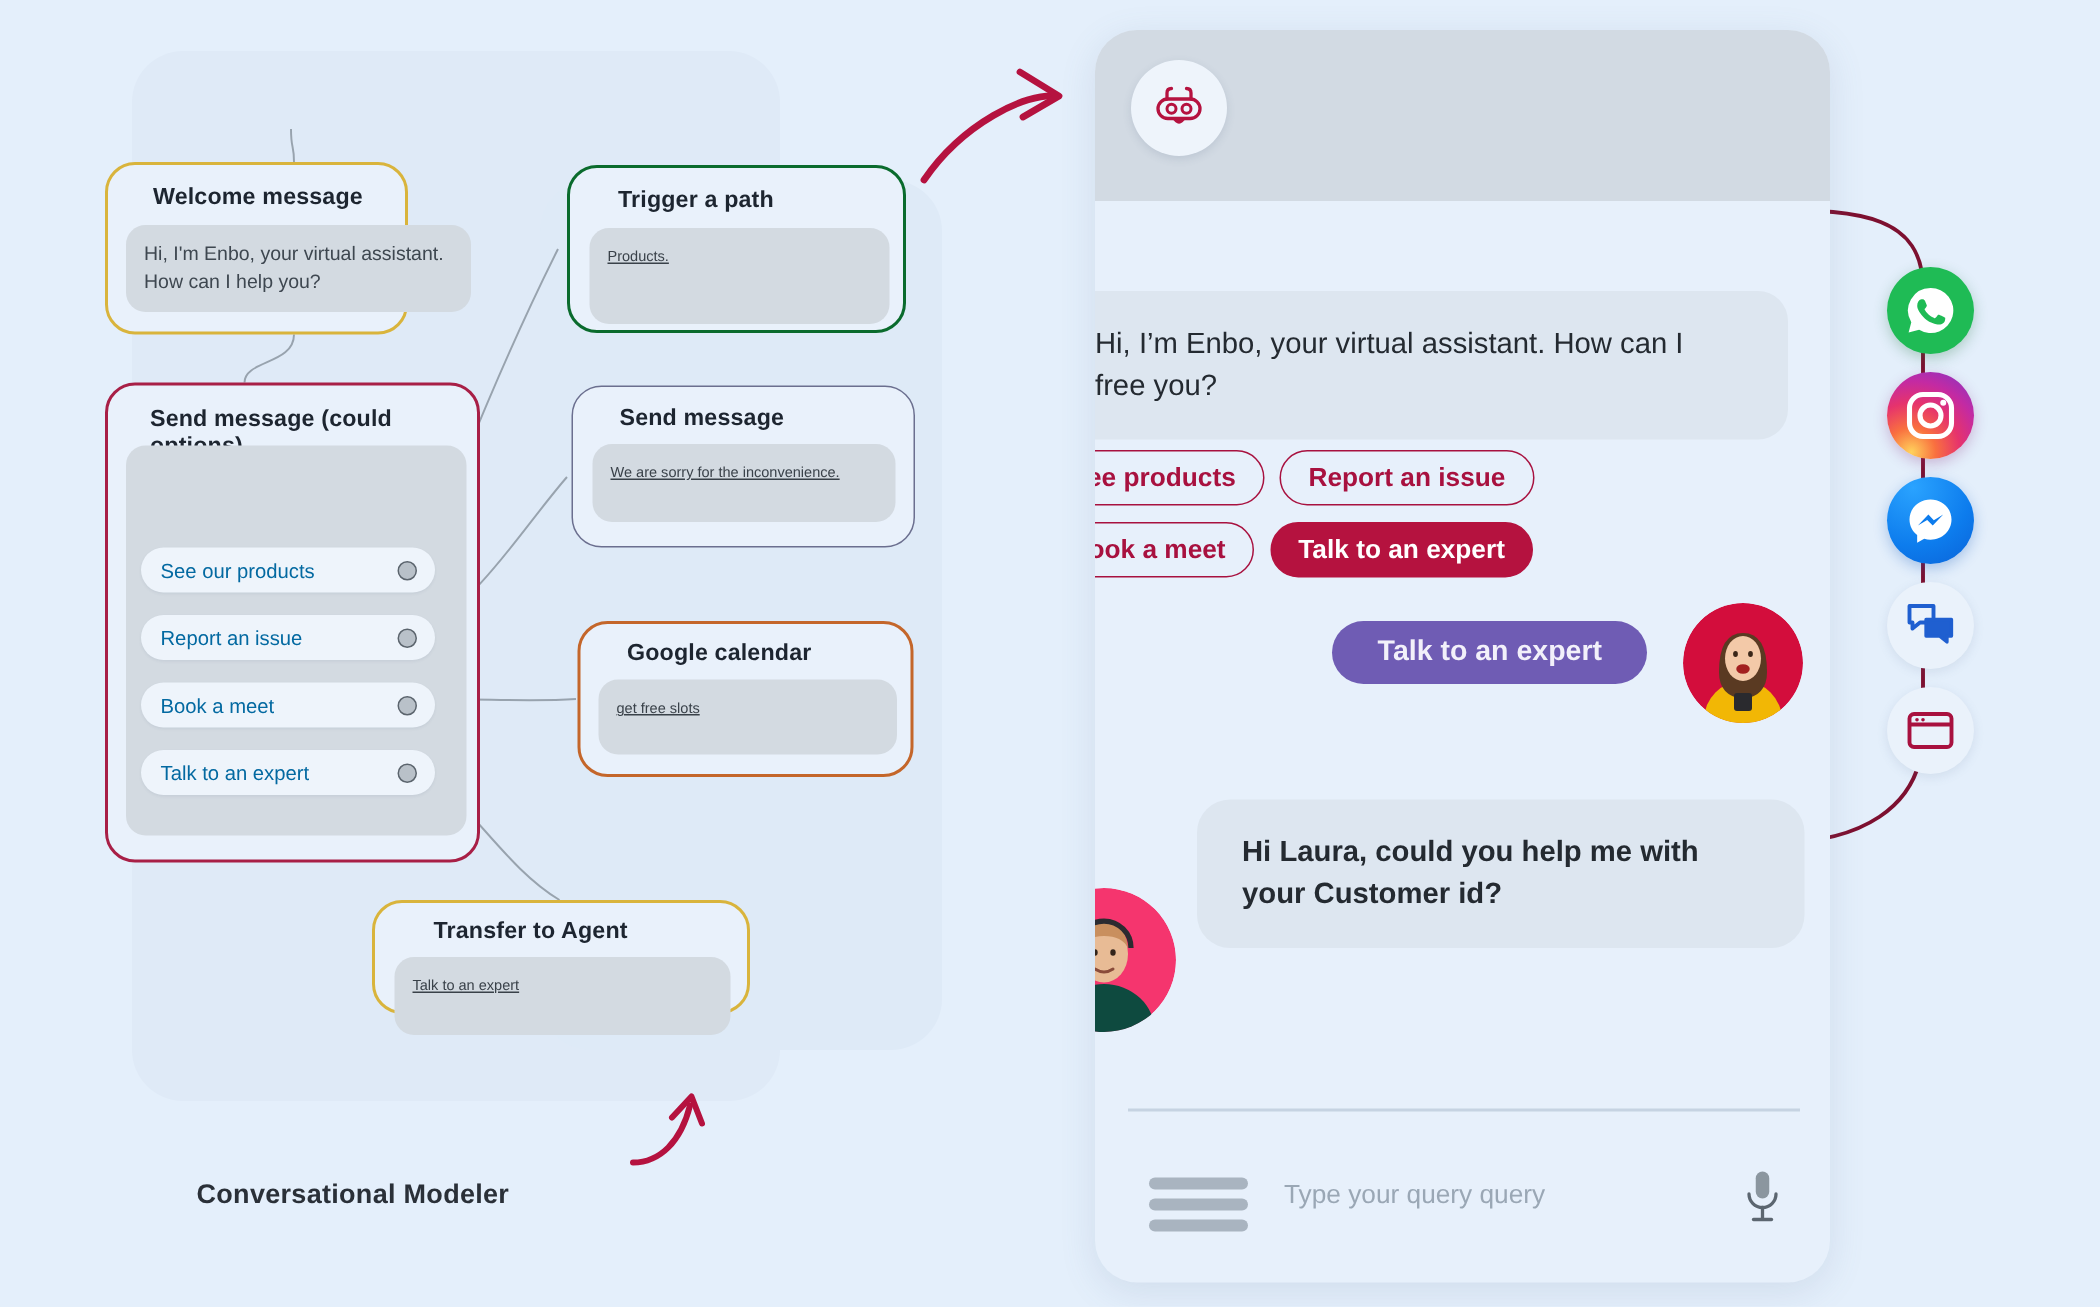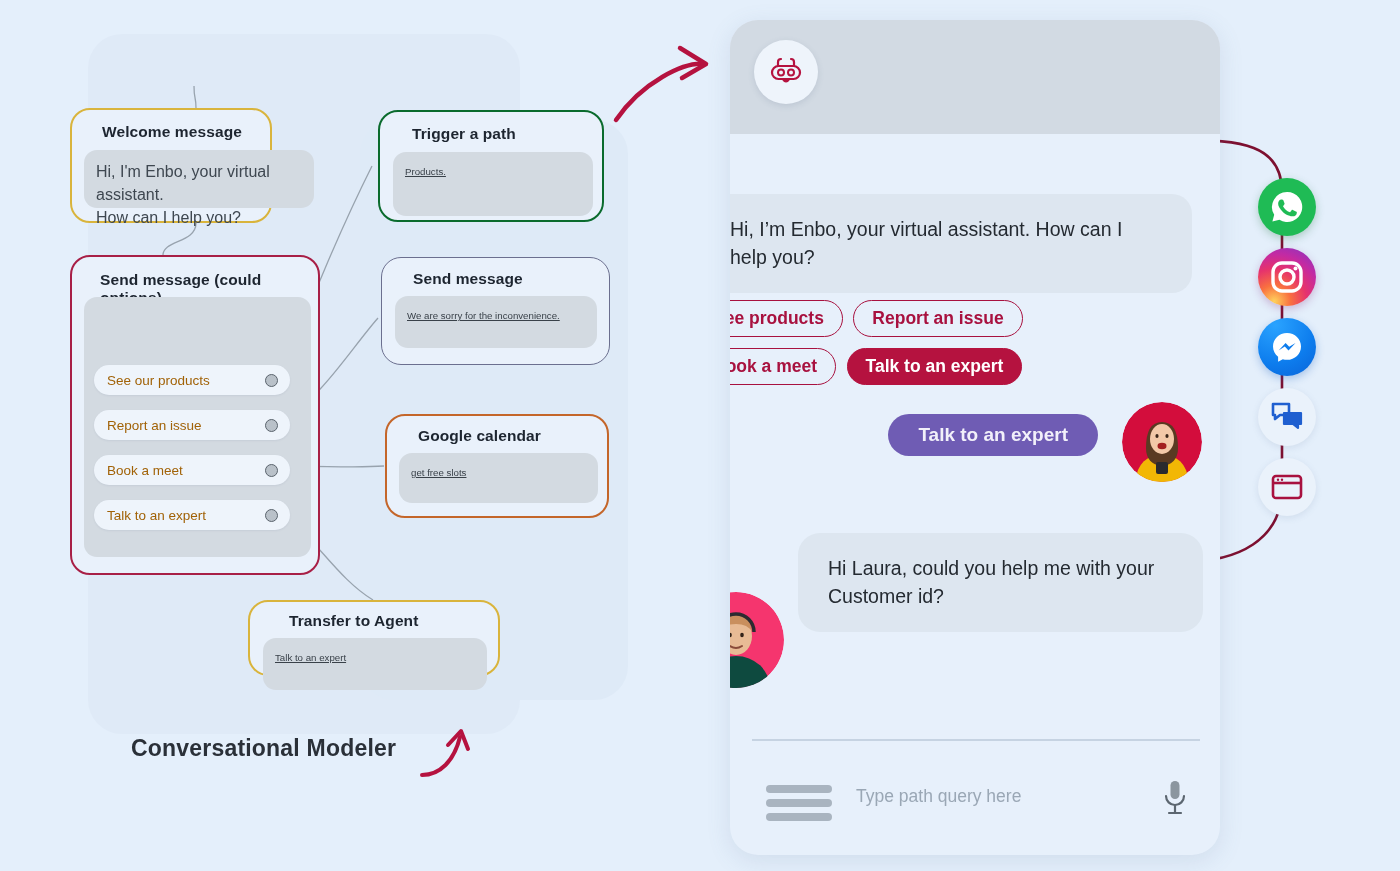--- a/index.html
+++ b/index.html
@@ -13,42 +13,42 @@
 
   
   .bg-panel{position:absolute;background:#dfeaf7;border-radius:34px;}
   .bg-panel.left{left:88px;top:34px;width:432px;height:700px;}
   .bg-panel.mid{left:360px;top:120px;width:268px;height:580px;background:#deeaf7;}
 
   
   .node{position:absolute;border-radius:20px;box-sizing:border-box;background:#e9f1fb;}
   .node .node-title{font-size:15.5px;color:#1d2530;font-weight:600;letter-spacing:.1px;}
   .node .node-body{background:#d3dae1;border-radius:13px;box-sizing:border-box;}
-  .node .node-text{font-size:16px;color:#3e4750;line-height:1.45;}
+  .node .node-text{font-size:13px;color:#3e4750;line-height:1.45;}
   .node .node-link{font-size:9.7px;color:#394149;text-decoration:underline;}
 
   
   .start-pill{position:absolute;left:117px;top:30px;width:150px;height:55px;
     background:linear-gradient(180deg,#d8dce0 0%,#cdd2d7 100%);
     border-radius:24px;display:flex;align-items:center;justify-content:center;
     box-shadow:0 2px 5px rgba(90,110,140,.18);}
   .start-pill span{font-size:25px;color:#2b3138;letter-spacing:.3px;}
 
   
   #node-welcome{left:70px;top:108px;width:202px;height:115px;border:2px solid #d9b43c;}
   #node-welcome .node-title{position:absolute;left:30px;top:13px;}
   #node-welcome .node-body{position:absolute;left:12px;top:40px;width:230px;height:58px;padding:10px 12px;}
 
   
   #node-options{left:70px;top:255px;width:250px;height:320px;border:2px solid #a81f46;}
   #node-options .node-title{position:absolute;left:28px;top:14px;}
   #node-options .node-body{position:absolute;left:12px;top:40px;width:227px;height:260px;background:#d3dae1;}
   .opt-row{position:absolute;left:22px;width:196px;height:30px;background:#eef4fb;
      border-radius:15px;display:flex;align-items:center;box-shadow:0 1px 2px rgba(90,110,140,.10);}
-  .opt-row .opt-label{font-size:13.5px;color:#a16207;margin-left:13px;}
+  .opt-row .opt-label{font-size:13.5px;color:#0369a1;margin-left:13px;}
   .opt-row .opt-dot{position:absolute;right:12px;width:13px;height:13px;border-radius:50%;
      background:#b9c1c9;border:1.6px solid #5b646d;box-sizing:border-box;}
 
   
   #node-trigger{left:378px;top:110px;width:226px;height:112px;border:2px solid #0a6b2d;}
   #node-trigger .node-title{position:absolute;left:32px;top:13px;}
   #node-trigger .node-body{position:absolute;left:13px;top:40px;width:200px;height:64px;padding:9px 12px;}
 
   
   #node-send{left:381px;top:257px;width:229px;height:108px;border:1.6px solid #6b6f8f;}
@@ -59,37 +59,37 @@
   #node-calendar{left:385px;top:414px;width:224px;height:104px;border:2px solid #c4662a;}
   #node-calendar .node-title{position:absolute;left:31px;top:11px;}
   #node-calendar .node-body{position:absolute;left:12px;top:37px;width:199px;height:50px;padding:9px 12px;}
 
   
   #node-transfer{left:248px;top:600px;width:252px;height:76px;border:2px solid #d9b43c;}
   #node-transfer .node-title{position:absolute;left:39px;top:10px;}
   #node-transfer .node-body{position:absolute;left:13px;top:36px;width:224px;height:52px;padding:9px 12px;}
 
   
-  .caption{position:absolute;left:131px;top:735px;font-size:23px;font-weight:700;color:#2a3038;letter-spacing:.2px;}
+  .caption{position:absolute;left:131px;top:786px;font-size:18px;font-weight:700;color:#2a3038;letter-spacing:.2px;}
 
   
   .chat{position:absolute;left:730px;top:20px;width:490px;height:835px;
     background:#e7f0fb;border-radius:28px;overflow:hidden;
     box-shadow:0 6px 24px rgba(90,115,150,.14);}
   .chat-header{position:absolute;left:0;top:0;width:490px;height:114px;background:#d2dae3;}
   .bot-badge{position:absolute;left:24px;top:20px;width:64px;height:64px;border-radius:50%;
     background:#eef4fb;display:flex;align-items:center;justify-content:center;
     box-shadow:0 2px 6px rgba(80,100,130,.16);}
   .chat-body{position:absolute;left:0;top:114px;width:490px;height:605px;}
 
   .bubble{background:#dde6f0;border-radius:20px;box-sizing:border-box;}
   .bubble.bot{position:absolute;left:-38px;top:60px;width:500px;padding:22px 34px 22px 38px;
      font-size:19.5px;line-height:1.42;color:#242a31;}
   .bubble.bot2{position:absolute;left:68px;top:399px;width:405px;padding:22px 30px;
-     font-size:19.5px;line-height:1.42;color:#242a31;border-radius:22px;}
+     font-size:19.5px;line-height:1.42;color:#242a31;border-radius:22px;font-weight:bold;}
 
   .quick-replies{position:absolute;left:-36px;top:166px;width:460px;}
   .qr{display:inline-flex;align-items:center;justify-content:center;
      height:37px;border-radius:19px;border:1.8px solid #a8113f;color:#a8113f;
      font-size:17.5px;font-weight:600;box-sizing:border-box;background:transparent;
      margin:0 6px 11px 0;padding:0 18px;}
   .qr.filled{background:#b5123f;border-color:#b5123f;color:#fff;}
 
   .user-line{position:absolute;left:0;top:280px;width:490px;height:82px;}
   .user-bubble{position:absolute;right:122px;top:0;height:42px;border-radius:21px;
@@ -225,21 +225,21 @@
           <rect x="4" y="9" width="28" height="13" rx="6.5" fill="none" stroke="#b5123f" stroke-width="2.2"></rect>
           <circle cx="13" cy="15.5" r="3" fill="none" stroke="#b5123f" stroke-width="2"></circle>
           <circle cx="23" cy="15.5" r="3" fill="none" stroke="#b5123f" stroke-width="2"></circle>
           <path d="M13 21 Q18 30 23 21 Z" fill="#b5123f"></path>
         </svg>
       </div>
     </div>
 
     <div class="chat-body">
 
-      <div class="bubble bot">Hi, I’m Enbo, your virtual assistant. How can I help you?</div>
+      <div class="bubble bot">Hi, I’m Enbo, your virtual assistant. How can I free you?</div>
 
       <div class="quick-replies">
         <span class="qr">See products</span>
         <span class="qr">Report an issue</span>
         <br>
         <span class="qr">Book a meet</span>
         <span class="qr filled">Talk to an expert</span>
       </div>
 
       <div class="user-line">
@@ -278,21 +278,21 @@
 
     </div>
 
     <div class="chat-input">
       <div class="input-divider"></div>
       <div class="menu-icon">
         <i></i>
           <i></i>
           <i></i>
       </div>
-      <div class="input-placeholder">Type path query here</div>
+      <div class="input-placeholder">Type your query query</div>
       <div class="mic">
         <svg width="26" height="38" viewBox="0 0 26 38">
           <rect x="8.5" y="2" width="9" height="18" rx="4.5" fill="#8b969f"></rect>
           <path d="M4 17 a9 9 0 0 0 18 0" fill="none" stroke="#5c6670" stroke-width="2.2" stroke-linecap="round"></path>
           <path d="M13 26 V33" stroke="#5c6670" stroke-width="2.2" stroke-linecap="round"></path>
           <path d="M7 34 H19" stroke="#5c6670" stroke-width="2.2" stroke-linecap="round"></path>
         </svg>
       </div>
     </div>
 

